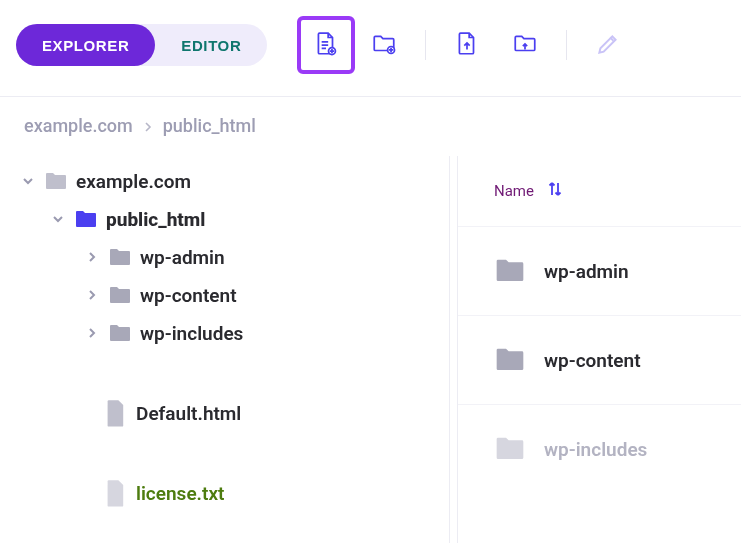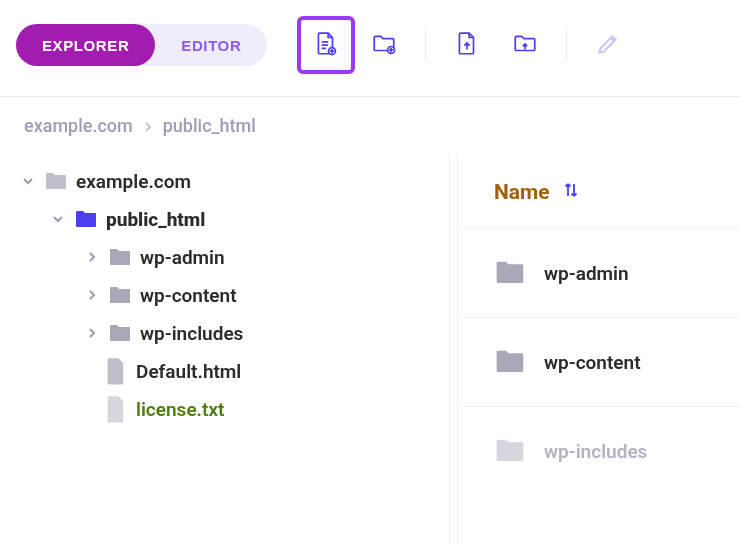--- a/index.html
+++ b/index.html
@@ -30,25 +30,25 @@
     background: transparent;
     font-weight: 700;
     font-size: 15px;
     letter-spacing: 0.6px;
     padding: 0 26px;
     border-radius: 999px;
     cursor: pointer;
     height: 42px;
   }
   .mode-btn.active {
-    background: #a21caf;
+    background: #6d28d9;
     color: #fff;
   }
   .mode-btn.inactive {
-    color: #8b5cf6;
+    color: #0f766e;
   }
 
   .toolbar-spacer { width: 30px; }
 
   .tool-group {
     display: flex;
     align-items: center;
   }
   .tool-btn {
     width: 58px;
@@ -130,33 +130,33 @@
     color: #9a9ab0;
   }
   .node .caret svg { width: 12px; height: 12px; stroke: #9a9ab0; stroke-width: 2; fill: none; }
   .node .ficon { width: 24px; height: 22px; display:flex; align-items:center; }
   .node .label { font-size: 19px; font-weight: 600; color: #2a2a2f; }
   .node.bold .label { font-weight: 800; }
 
   .indent-1 { padding-left: 6px; }
   .indent-2 { padding-left: 36px; }
   .indent-3 { padding-left: 70px; }
-  .indent-3b { padding-left: 90px; }
+  .indent-3b { padding-left: 90px; margin-top: 42px; }
 
   
   .list-header {
     display: flex;
     align-items: center;
     gap: 12px;
     padding: 12px 0 24px 36px;
   }
   .list-header .col-title {
-    font-size: 21px;
-    font-weight: 700;
-    color: #a16207;
+    font-size: 15px;
+    font-weight: 400;
+    color: #701a75;
   }
   .list-header svg { width: 18px; height: 18px; }
 
   .list-item {
     display: flex;
     align-items: center;
     gap: 18px;
     padding: 30px 0 30px 36px;
     border-top: 1px solid #f2f2f7;
     cursor: pointer;

